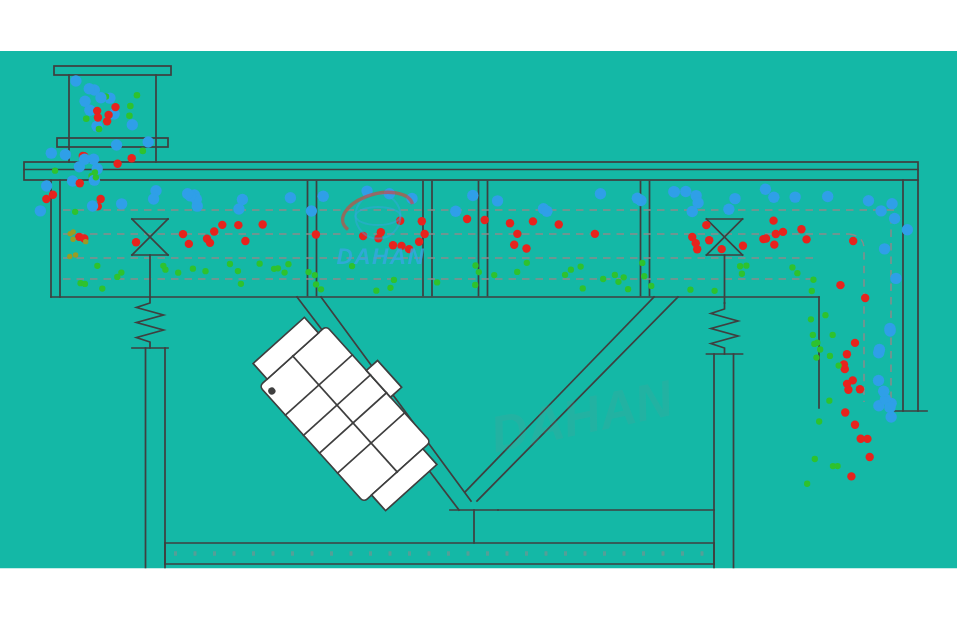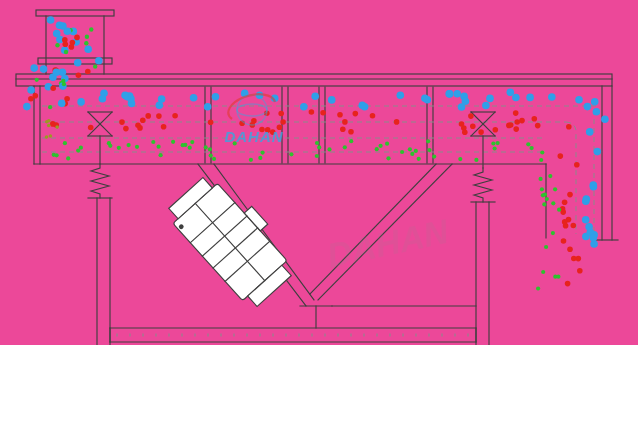--- a/index.html
+++ b/index.html
@@ -1,17 +1,17 @@
 <!DOCTYPE html>
 <html style="--line: #3f3f3f; --dash: #8a8a8a; --blue: #2f9fe8; --red: #e7231d; --green: #2ec22e; --olive: #9b9b23; --brandBlue: #36a7e2; --brandRed: #e23a2e;"><head>
 <meta charset="utf-8">
 <style>
   html,body{margin:0;padding:0;background:#fff;}
   body{font-family:"Liberation Sans",sans-serif;}
-  .stage{width:638px;height:345px;position:relative;background:#ec4899;overflow:hidden;}
+  .stage{width:638px;height:345px;position:relative;background:#14b8a6;overflow:hidden;margin-top:34px;}
   svg{display:block;}
   .ln{stroke:var(--line);stroke-width:1.15;fill:none;stroke-linecap:square;}
   .fillw{fill:#fff;stroke:var(--line);stroke-width:1.15;}
   .dash{stroke:var(--dash);stroke-width:1;fill:none;stroke-dasharray:5 4;}
   .beamdash{stroke:var(--dash);stroke-width:3;fill:none;stroke-dasharray:2 11;opacity:.55;}
   .brandtxt{font-style:italic;font-weight:bold;font-size:15px;letter-spacing:1px;fill:var(--brandBlue);opacity:.8;}
   .fainttxt{font-style:italic;font-weight:bold;font-size:34px;fill:#8a8a8a;opacity:.12;}
   .wmark{stroke:var(--brandBlue);fill:none;opacity:.45;stroke-width:1.4;}
   .swoosh{stroke:var(--brandRed);fill:none;opacity:.6;stroke-width:2.2;}
 </style>

